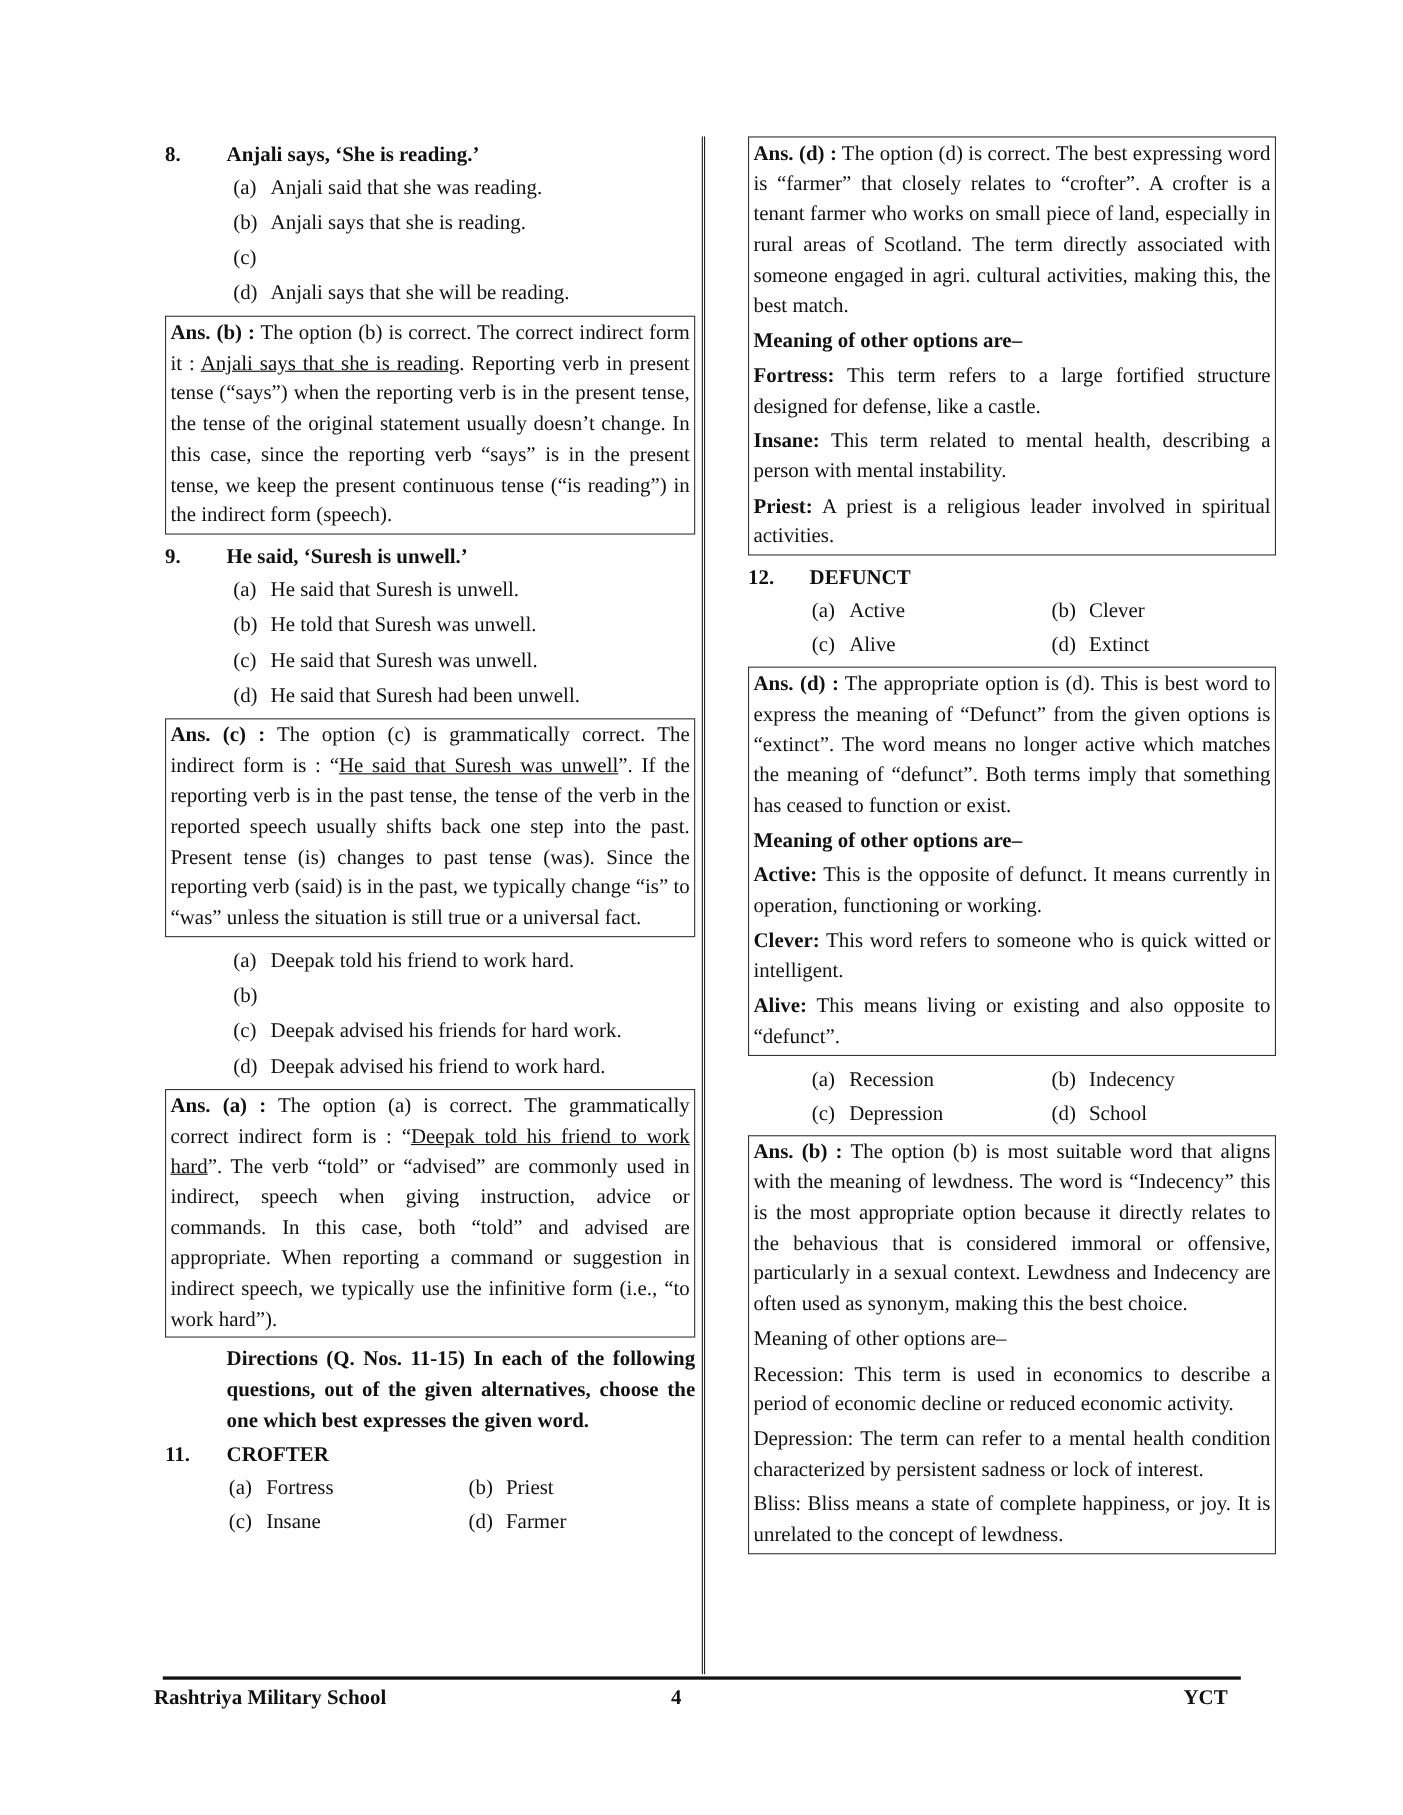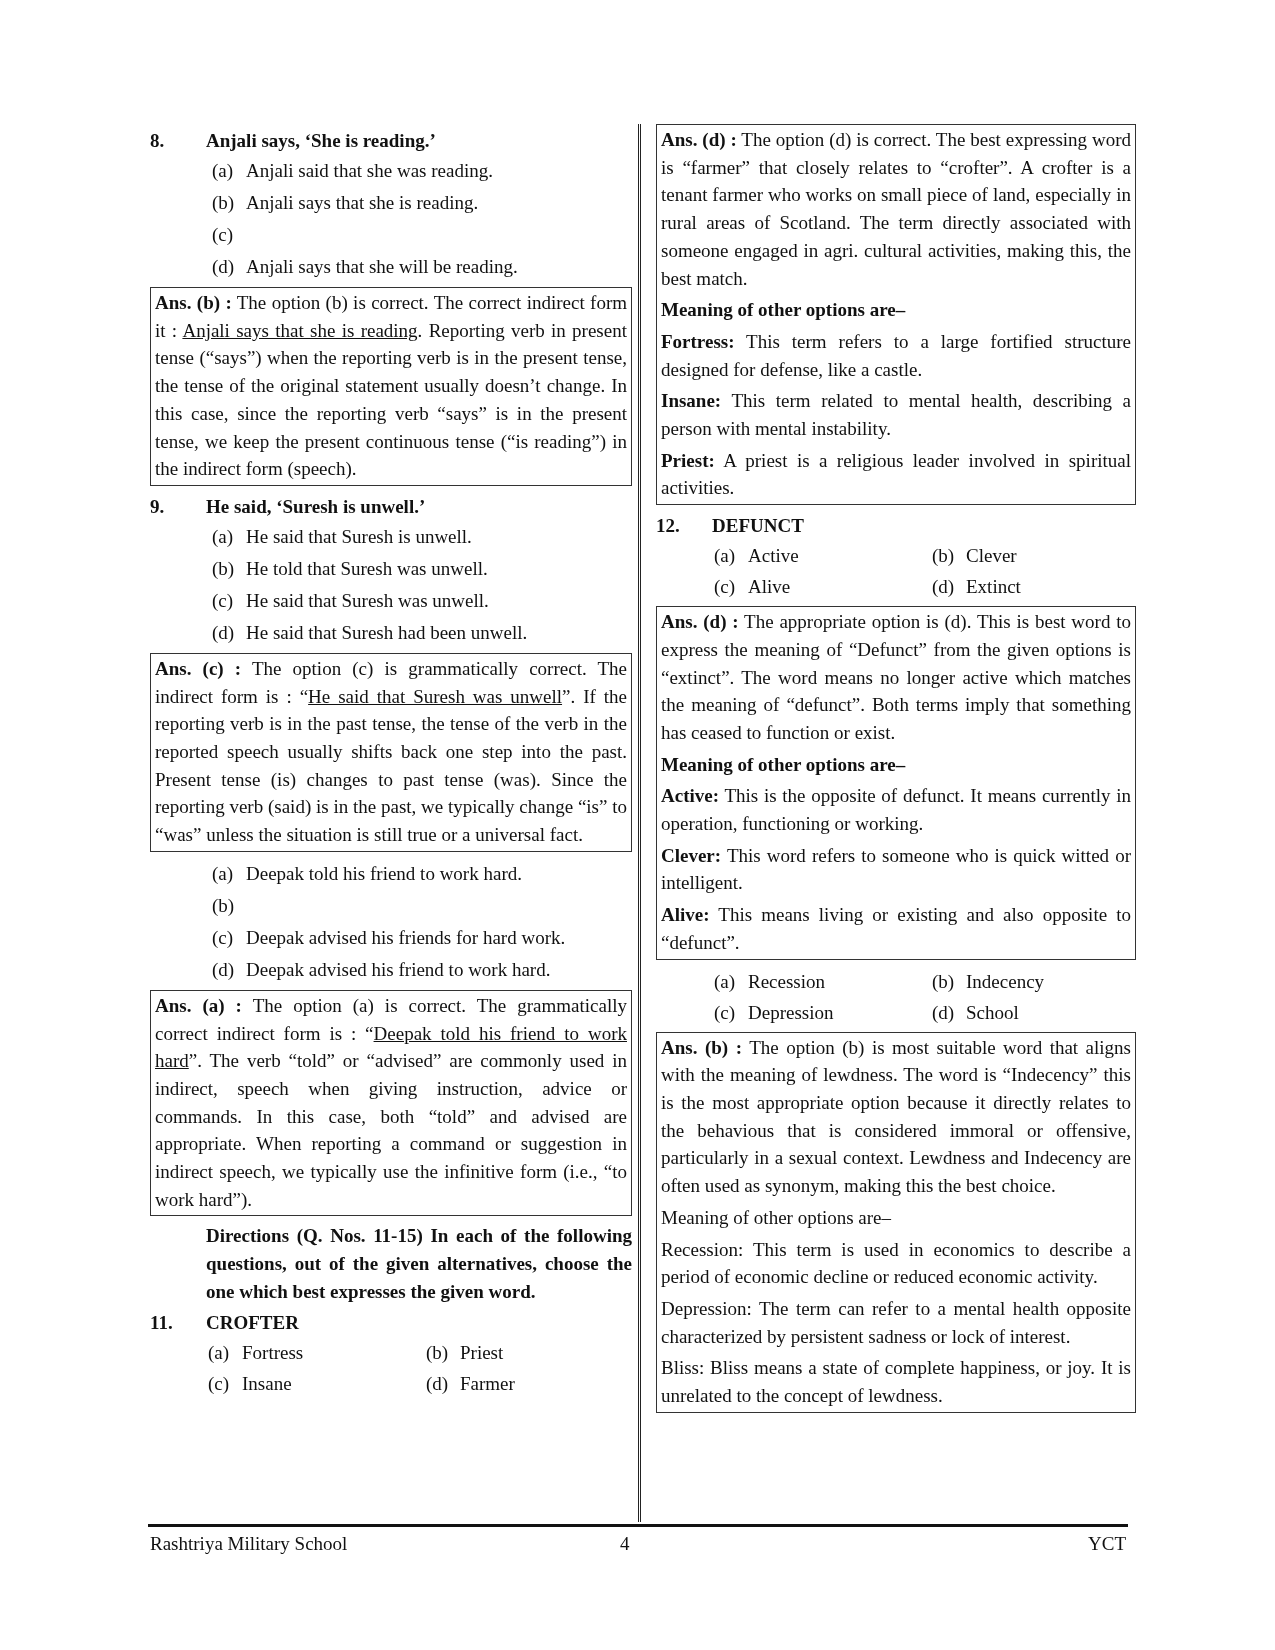--- a/index.html
+++ b/index.html
@@ -2,40 +2,40 @@
 <html><head>
 <meta charset="utf-8">
 <style>
   html, body { margin: 0; padding: 0; background: #ffffff; }
   body {
     width: 1275px; height: 1650px; position: relative; overflow: hidden;
     font-family: "Liberation Serif", serif; color: #111; font-size: 19px;
   }
   .col { position: absolute; top: 124px; }
   .col.left { left: 150px; width: 482px; }
-  .col.right { left: 656px; width: 480px; }
+  .col.right { left: 680px; width: 480px; }
   .divider { position: absolute; left: 638px; top: 124px; width: 3px; height: 1398px;
     border-left: 1px solid #222; border-right: 1px solid #222; box-sizing: border-box; }
   .q { display: flex; font-weight: bold; line-height: 29px; margin-top: 2px; }
   .q .num { width: 56px; flex: none; }
   .opts { padding-left: 62px; }
   .opt { line-height: 32px; display: flex; }
   .opt .lbl { width: 34px; flex: none; }
   .opts.grid { display: grid; grid-template-columns: 218px 200px; padding-left: 58px; }
   .opts.grid .opt { line-height: 31px; }
   .ans { border: 1.5px solid #333; padding: 1px 4px 2px 4px; line-height: 27.7px;
     text-align: justify; margin: 4px 0 6px 0; }
   .ans p { margin: 0; }
   .ans .sub { margin-top: 4px; }
   b { font-weight: bold; }
   u { text-decoration: underline; margin-top: 11px; }
   .directions { font-weight: bold; padding-left: 56px; text-align: justify; line-height: 28px; margin: 2px 0 2px 0; }
   .footer-rule { position: absolute; left: 148px; top: 1524px; width: 980px; height: 3px; background: #111; }
-  .footer { position: absolute; left: 150px; top: 1530px; width: 976px; height: 28px;
-    font-weight: normal; font-size: 19px; display: flex; justify-content: space-between; align-items: center; }
+  .footer { position: absolute; left: 140px; top: 1530px; width: 976px; height: 28px;
+    font-weight: bold; font-size: 19px; display: flex; justify-content: space-between; align-items: center; }
   .footer .pg { position: absolute; left: 470px; }
 </style>
 </head>
 <body>
 
 <div class="col left">
 
   <div>
     <div class="q">
       <span class="num">8.</span>
@@ -202,21 +202,21 @@
         </div>
       <div class="opt">
           <span class="lbl">(d)</span>
           <span>School</span>
         </div>
     </div>
     <div class="ans">
       <p><b>Ans. (b) :</b><span> The option (b) is most suitable word that aligns with the meaning of lewdness. The word is “Indecency” this is the most appropriate option because it directly relates to the behavious that is considered immoral or offensive, particularly in a sexual context. Lewdness and Indecency are often used as synonym, making this the best choice.</span></p>
       <p class="sub">Meaning of other options are–</p>
       <p class="sub">Recession: This term is used in economics to describe a period of economic decline or reduced economic activity.</p>
-      <p class="sub">Depression: The term can refer to a mental health opposite characterized by persistent sadness or lock of interest.</p>
+      <p class="sub">Depression: The term can refer to a mental health condition characterized by persistent sadness or lock of interest.</p>
       <p class="sub">Bliss: Bliss means a state of complete happiness, or joy. It is unrelated to the concept of lewdness.</p>
     </div>
   </div>
 </div>
 
 <div class="footer-rule"></div>
 <div class="footer">
   <span>Rashtriya Military School</span>
   <span class="pg">4</span>
   <span>YCT</span>

